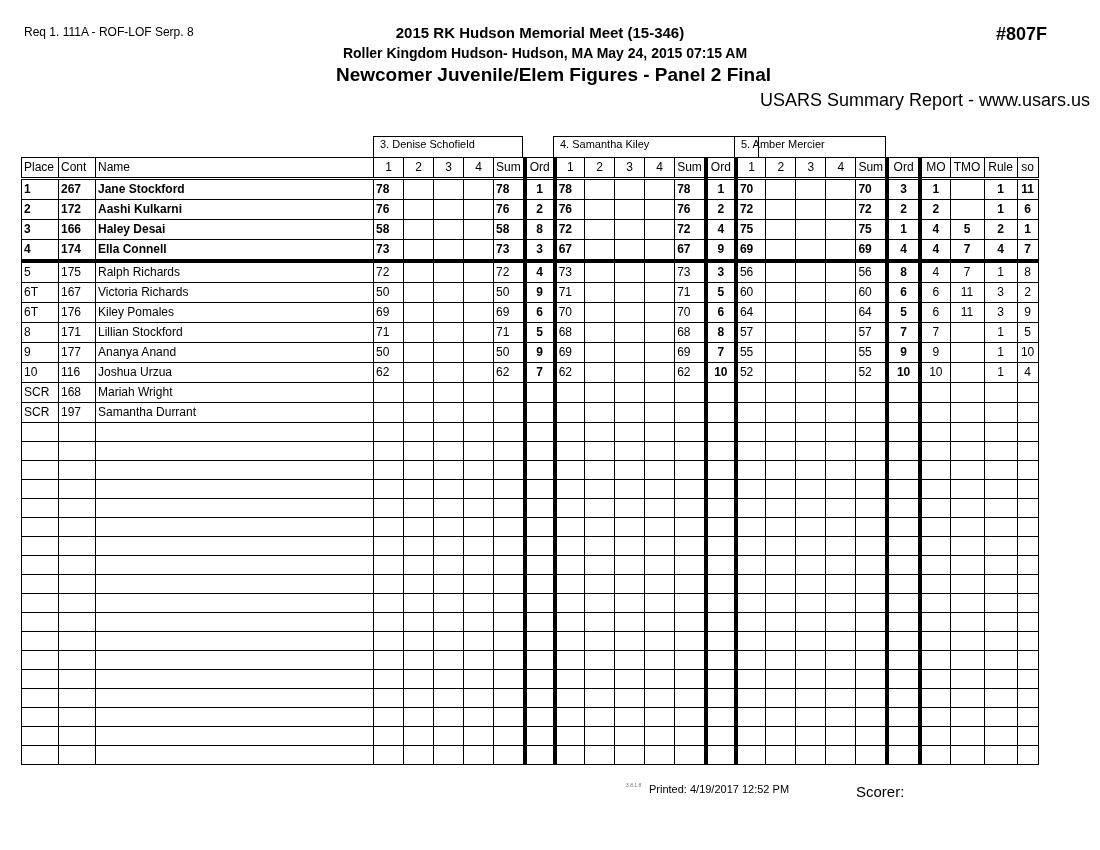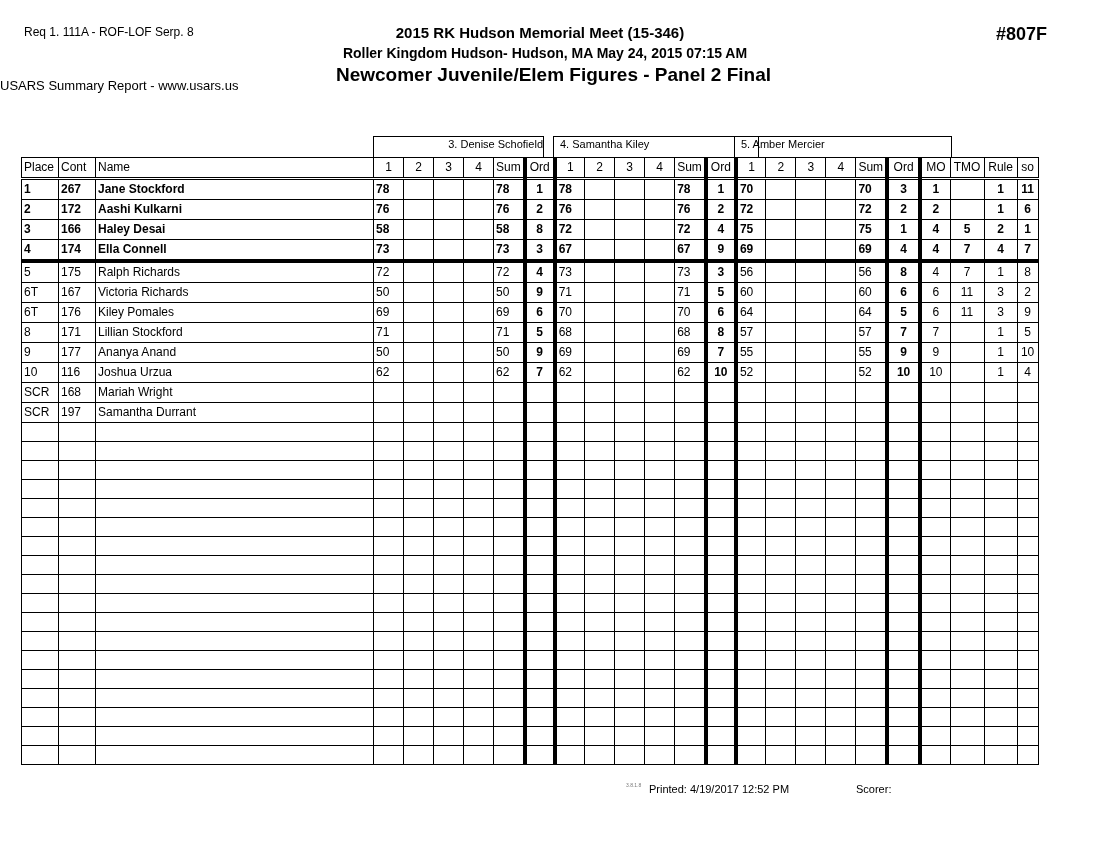--- a/index.html
+++ b/index.html
@@ -3,56 +3,56 @@
 <meta charset="utf-8">
 <style>
   html, body { margin:0; padding:0; background:#ffffff; }
   body { width:1100px; height:850px; position:relative; overflow:hidden;
          font-family: "Liberation Sans", "DejaVu Sans", sans-serif; color:#000; }
   .abs { position:absolute; }
   .req { left:24px; top:25px; font-size:12px; }
   .title { left:0; width:1080px; text-align:center; top:24px; font-size:15px; font-weight:bold; }
   .loc { left:0; width:1090px; text-align:center; top:45px; font-size:14px;font-weight:bold; }
   .event { left:0; width:1107px; text-align:center; top:64px; font-size:19px; font-weight:bold; }
-  .summary { left:0; width:1090px; text-align:left; top:78px; font-size:13px; }
+  .summary { left:0; width:1090px; text-align:right; top:90px; font-size:18px; }
   .docid { left:963px; top:24px; font-size:18px; font-weight:bold;margin-left:33px; }
 
   .judgebox { position:absolute; top:136px; height:21px; border:1px solid #000; border-bottom:none;
               font-size:11px; box-sizing:border-box; padding-left:6px; line-height:14px; }
 
   table.grid { position:absolute; left:21px; top:157px; border-collapse:collapse; table-layout:fixed; }
   table.grid td, table.grid th { border:1px solid #000; height:19px; padding:0 2px; font-size:12px;
       font-weight:normal; white-space:nowrap; overflow:hidden; box-sizing:border-box; line-height:19px; }
   table.grid th { text-align:center; }
   table.grid th.l { text-align:left; }
   table.grid tr.hdr th { border-bottom:3px double #000;margin-top:24px; }
   table.grid td.c { text-align:center; }
   table.grid td.ord { font-weight:bold; text-align:center; }
   table.grid .tkl { border-left:4px solid #000; }
   table.grid .tkr { border-right:4px solid #000; }
   table.grid tr.top td { font-weight:bold; }
   table.grid tr.cut td { border-bottom:4px solid #000; }
 
   .footer-ver { left:626px; top:782px; font-size:5px; color:#777; }
   .footer-printed { left:649px; top:783px; font-size:11px; }
-  .footer-scorer { left:856px; top:783px; font-size:11px; }
+  .footer-scorer { left:856px; top:783px; font-size:15px; }
 </style>
 </head>
 <body>
 
 <div class="abs req">Req 1. 111A - ROF-LOF Serp. 8</div>
 <div class="abs title">2015 RK Hudson Memorial Meet (15-346)</div>
 <div class="abs loc">Roller Kingdom Hudson- Hudson, MA  May 24, 2015  07:15 AM</div>
 <div class="abs event">Newcomer Juvenile/Elem Figures - Panel 2 Final</div>
 <div class="abs summary">USARS Summary Report - www.usars.us</div>
 <div class="abs docid">#807F</div>
 
-<div class="judgebox" style="left:373px;width:171px;text-align:right;">3.  Denise Schofield</div>
+<div class="judgebox" style="left:373px;width:150px;">3.  Denise Schofield</div>
 <div class="judgebox" style="left:553px;width:206px;">4.  Samantha Kiley</div>
-<div class="judgebox" style="left:734px;width:218px;">5.  Amber Mercier</div>
+<div class="judgebox" style="left:734px;width:152px;">5.  Amber Mercier</div>
 
 <table class="grid">
   <colgroup>
     <col style="width:37px">
       <col style="width:37px">
       <col style="width:278px">
     <col style="width:30px">
       <col style="width:30px">
       <col style="width:30px">
       <col style="width:30px">

